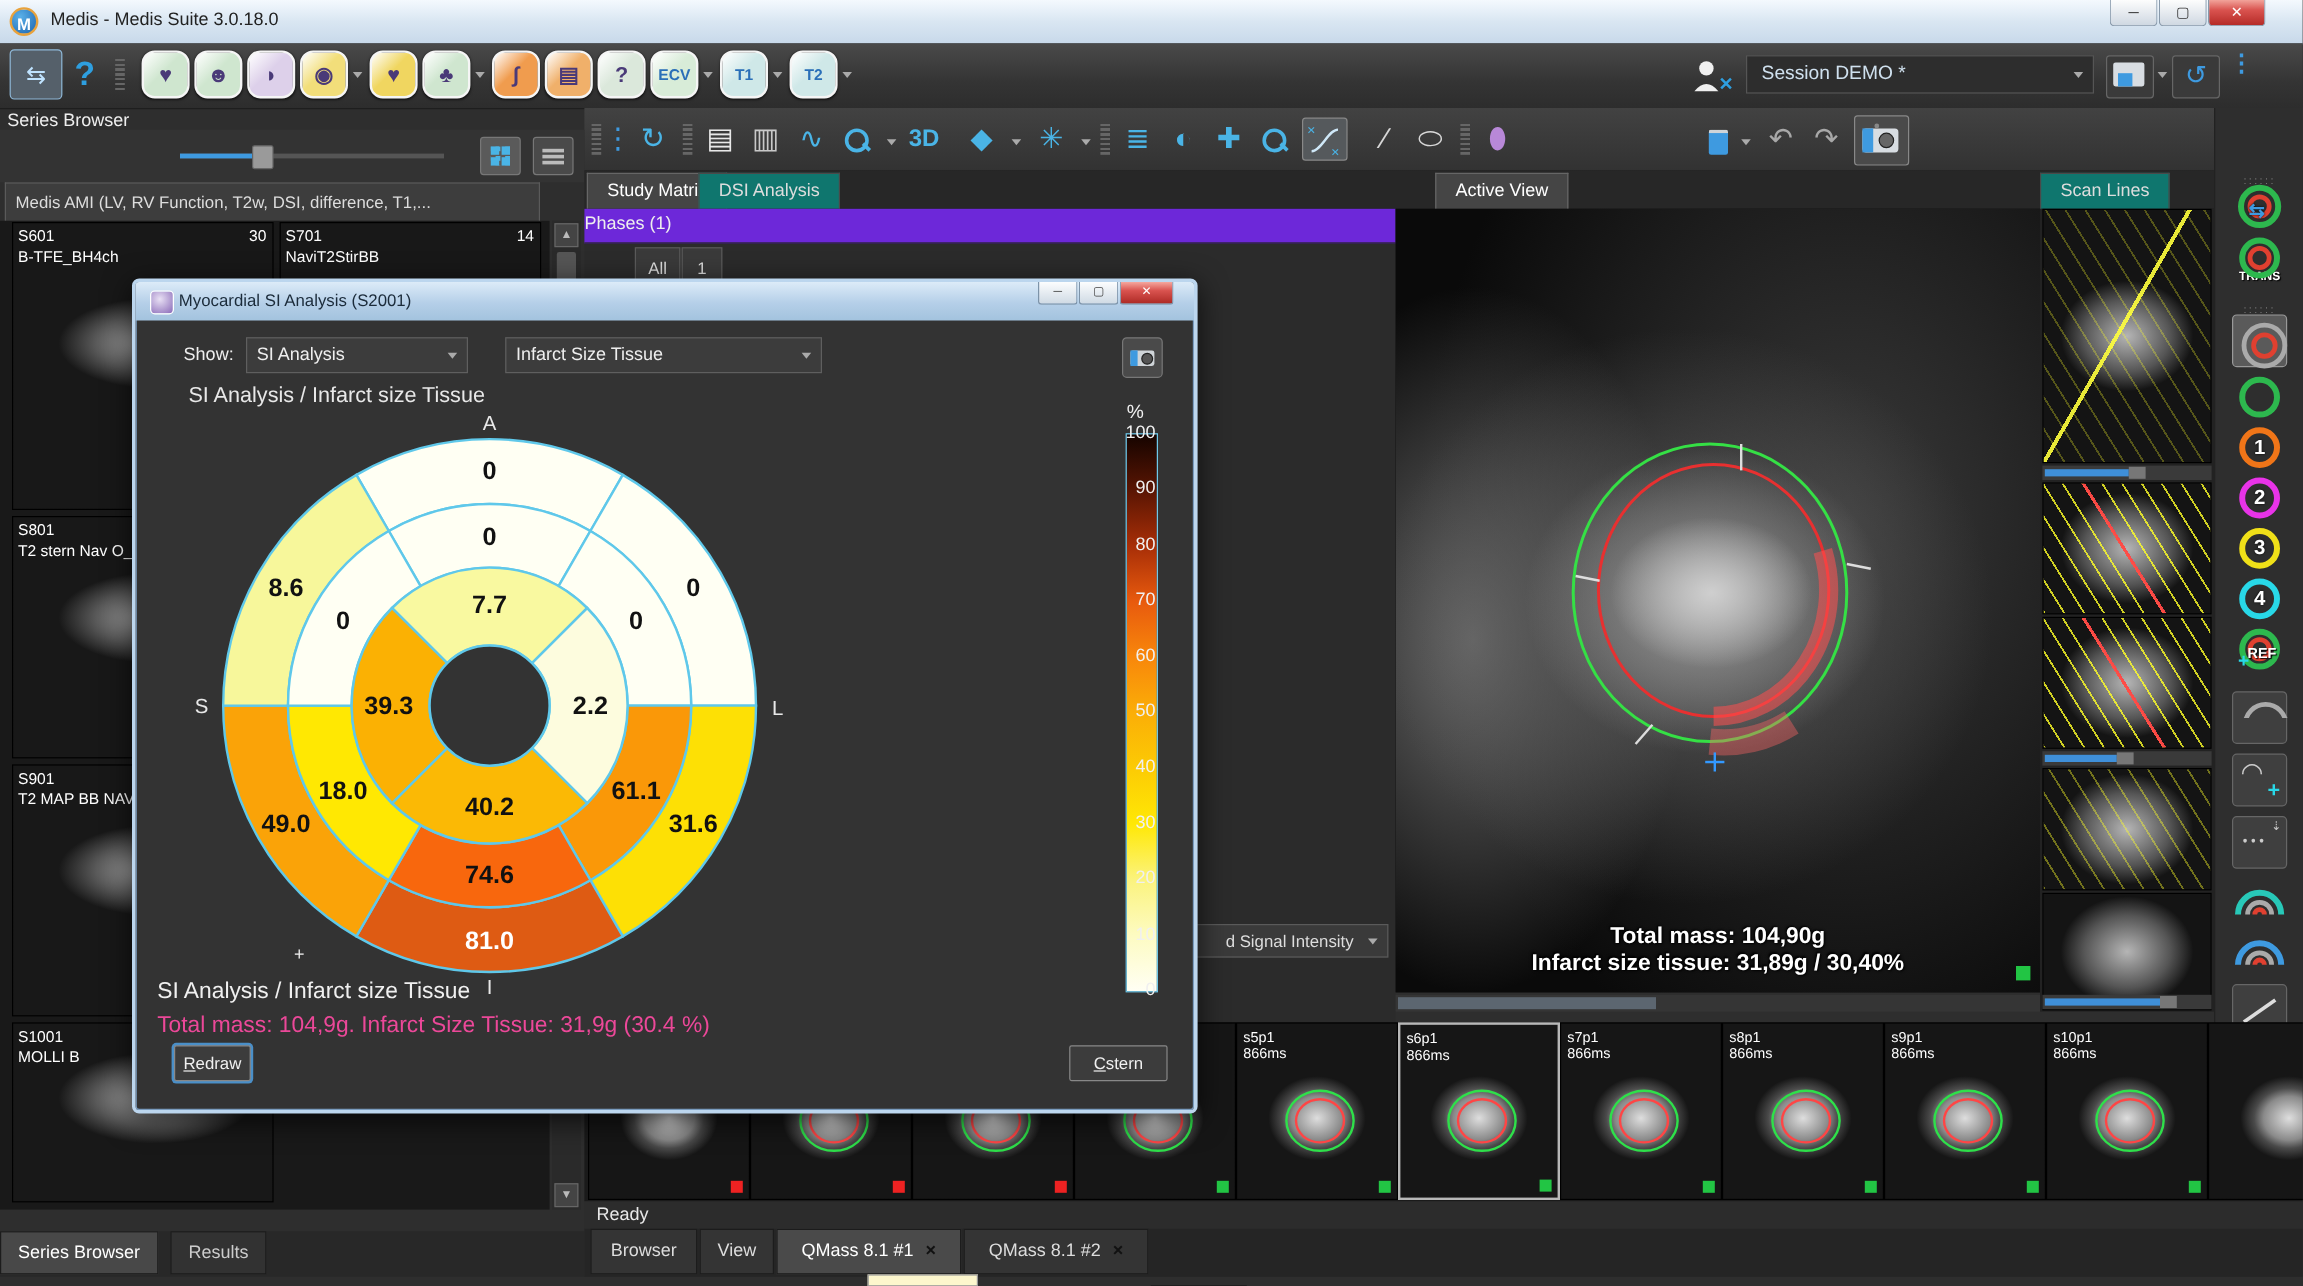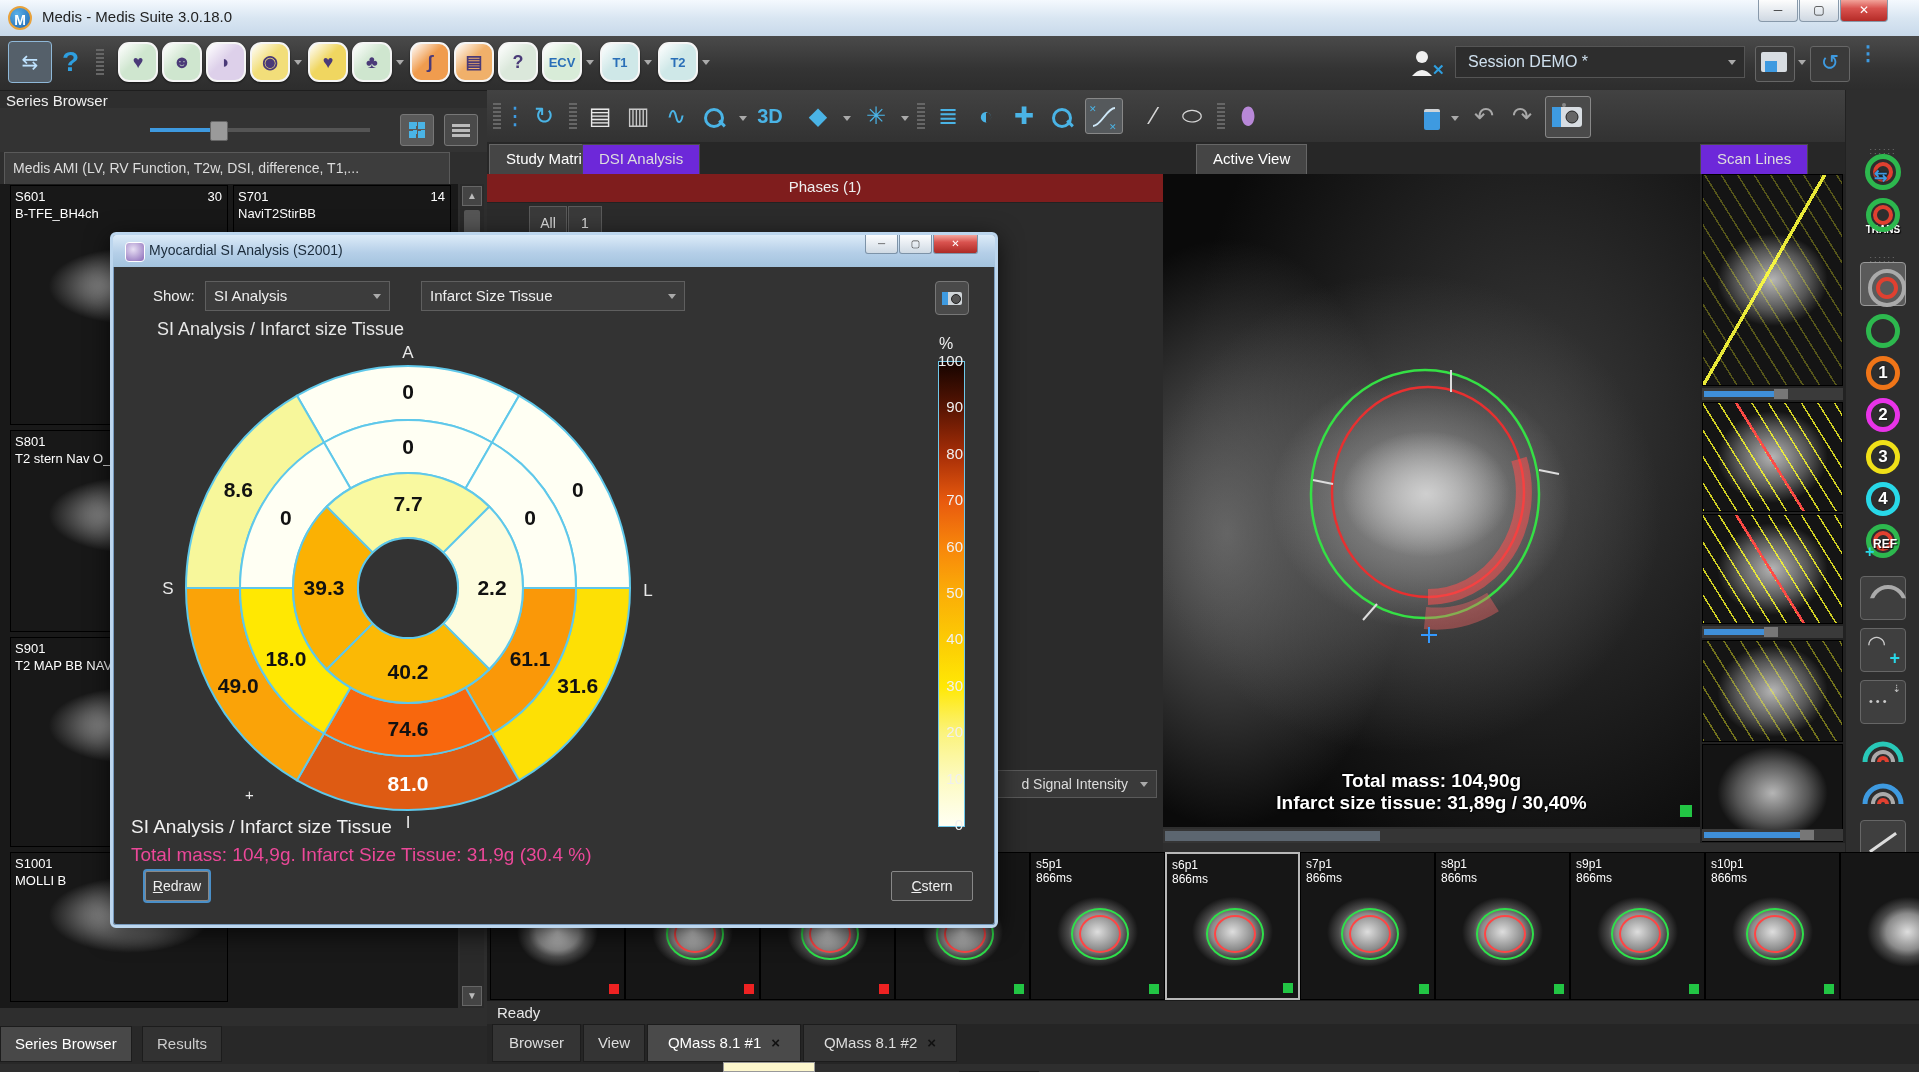--- a/index.html
+++ b/index.html
@@ -75,24 +75,24 @@
   .sb-tabs-bottom{left:0;top:1026px;width:487px;height:38px;background:#282828;}
   .btab{top:0;height:36px;box-sizing:border-box;font-size:15px;text-align:center;
     border:1px solid #1c1c1c;background:#323232;color:#ccc;padding:0 14px;line-height:34px;}
   .btab.active{background:#484848;color:#fff;}
   
   .tabstrip{left:487px;top:142px;width:1432px;height:32px;background:#272727;
     border-bottom:1px solid #1c1c1c;}
   .ptab{top:2px;height:30px;line-height:28px;font-size:15px;color:#ddd;padding:0 16px;
     box-sizing:border-box;}
   .ptab.active{background:#454545;border:1px solid #666;border-bottom:none;color:#fff;}
-  .ptab.plain{background:#6d28d9;border:1px solid #4a4a4a;border-bottom:none;}
+  .ptab.plain{background:#0f766e;border:1px solid #4a4a4a;border-bottom:none;}
   .study-area{left:487px;top:174px;width:676px;height:678px;background:#2b2b2b;}
-  .phases-bar{left:0;top:0;width:676px;height:28px;background:#7f1d1d;
-    border-bottom:1px solid #222;text-align:center;font-size:15px;color:#eee;line-height:26px;}
+  .phases-bar{left:0;top:0;width:676px;height:28px;background:#6d28d9;
+    border-bottom:1px solid #222;font-size:15px;color:#eee;line-height:26px;}
   .phase-btn{top:32px;height:34px;background:#3a3a3a;border:1px solid #5a5a5a;
     box-sizing:border-box;color:#ddd;font-size:14px;text-align:center;line-height:32px;}
   .si-dropdown{left:448px;top:596px;width:222px;height:28px;background:#3a3a3a;
     border:1px solid #5a5a5a;box-sizing:border-box;font-size:14px;color:#ddd;
     line-height:26px;text-align:right;padding-right:28px;}
   .si-dropdown .ddarrow{position:absolute;right:8px;top:11px;}
   
   .active-area{left:1163px;top:174px;width:537px;height:653px;background:#0c0c0c;overflow:hidden;}
   .mri-main{left:0;top:0;width:537px;height:653px;background:
     radial-gradient(120px 90px at 49% 49%,#cfcfcf,rgba(130,130,130,0) 70%),

